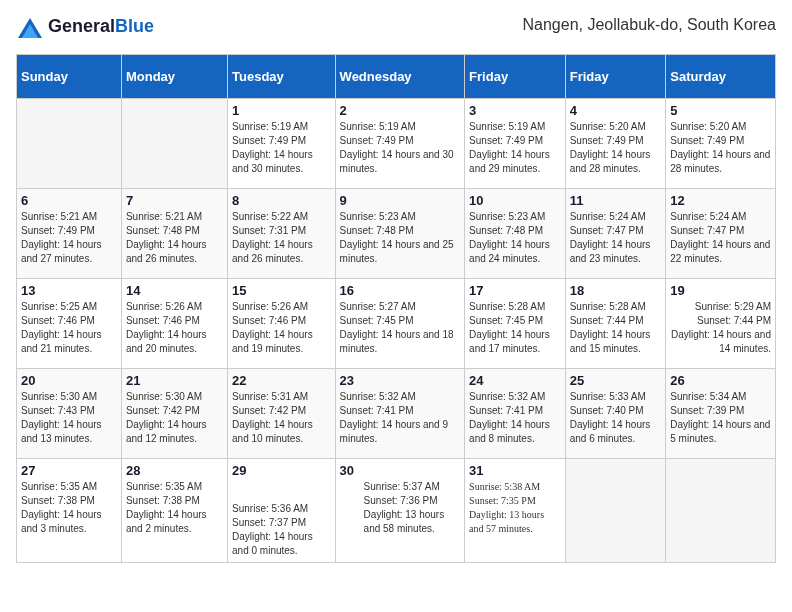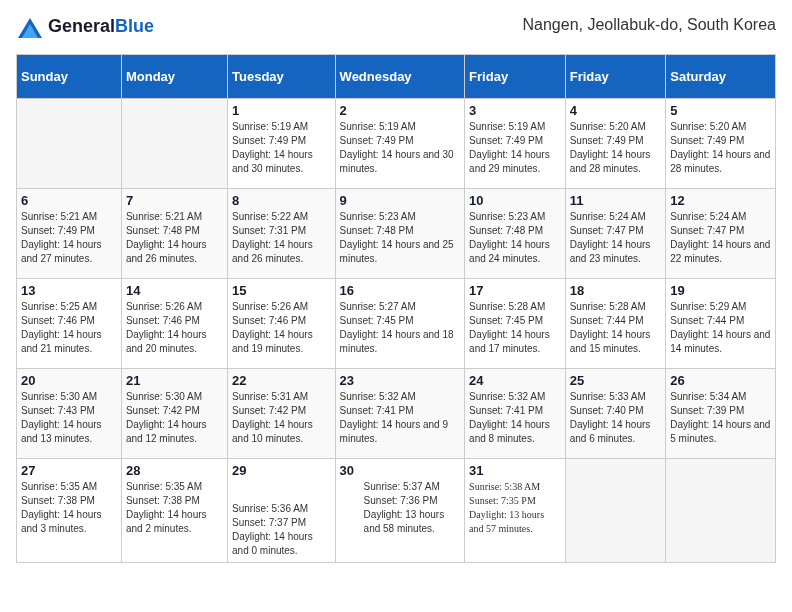--- a/index.html
+++ b/index.html
@@ -231,21 +231,21 @@
 Daylight: 14 hours and 17 minutes.</div>
         </td>
         <td>
           <span class="day-number">18</span>
           <div class="day-info" style="white-space: pre-line;">Sunrise: 5:28 AM
 Sunset: 7:44 PM
 Daylight: 14 hours and 15 minutes.</div>
         </td>
         <td>
           <span class="day-number">19</span>
-          <div class="day-info" style="white-space: pre-line;">Sunrise: 5:29 AM
+          <div class="day-info" style="white-space: pre-line; text-align: right;">Sunrise: 5:29 AM
 Sunset: 7:44 PM
 Daylight: 14 hours and 14 minutes.</div>
         </td>
       </tr>
       <tr>
         <td>
           <span class="day-number">20</span>
           <div class="day-info" style="white-space: pre-line;">Sunrise: 5:30 AM
 Sunset: 7:43 PM
 Daylight: 14 hours and 13 minutes.</div>

